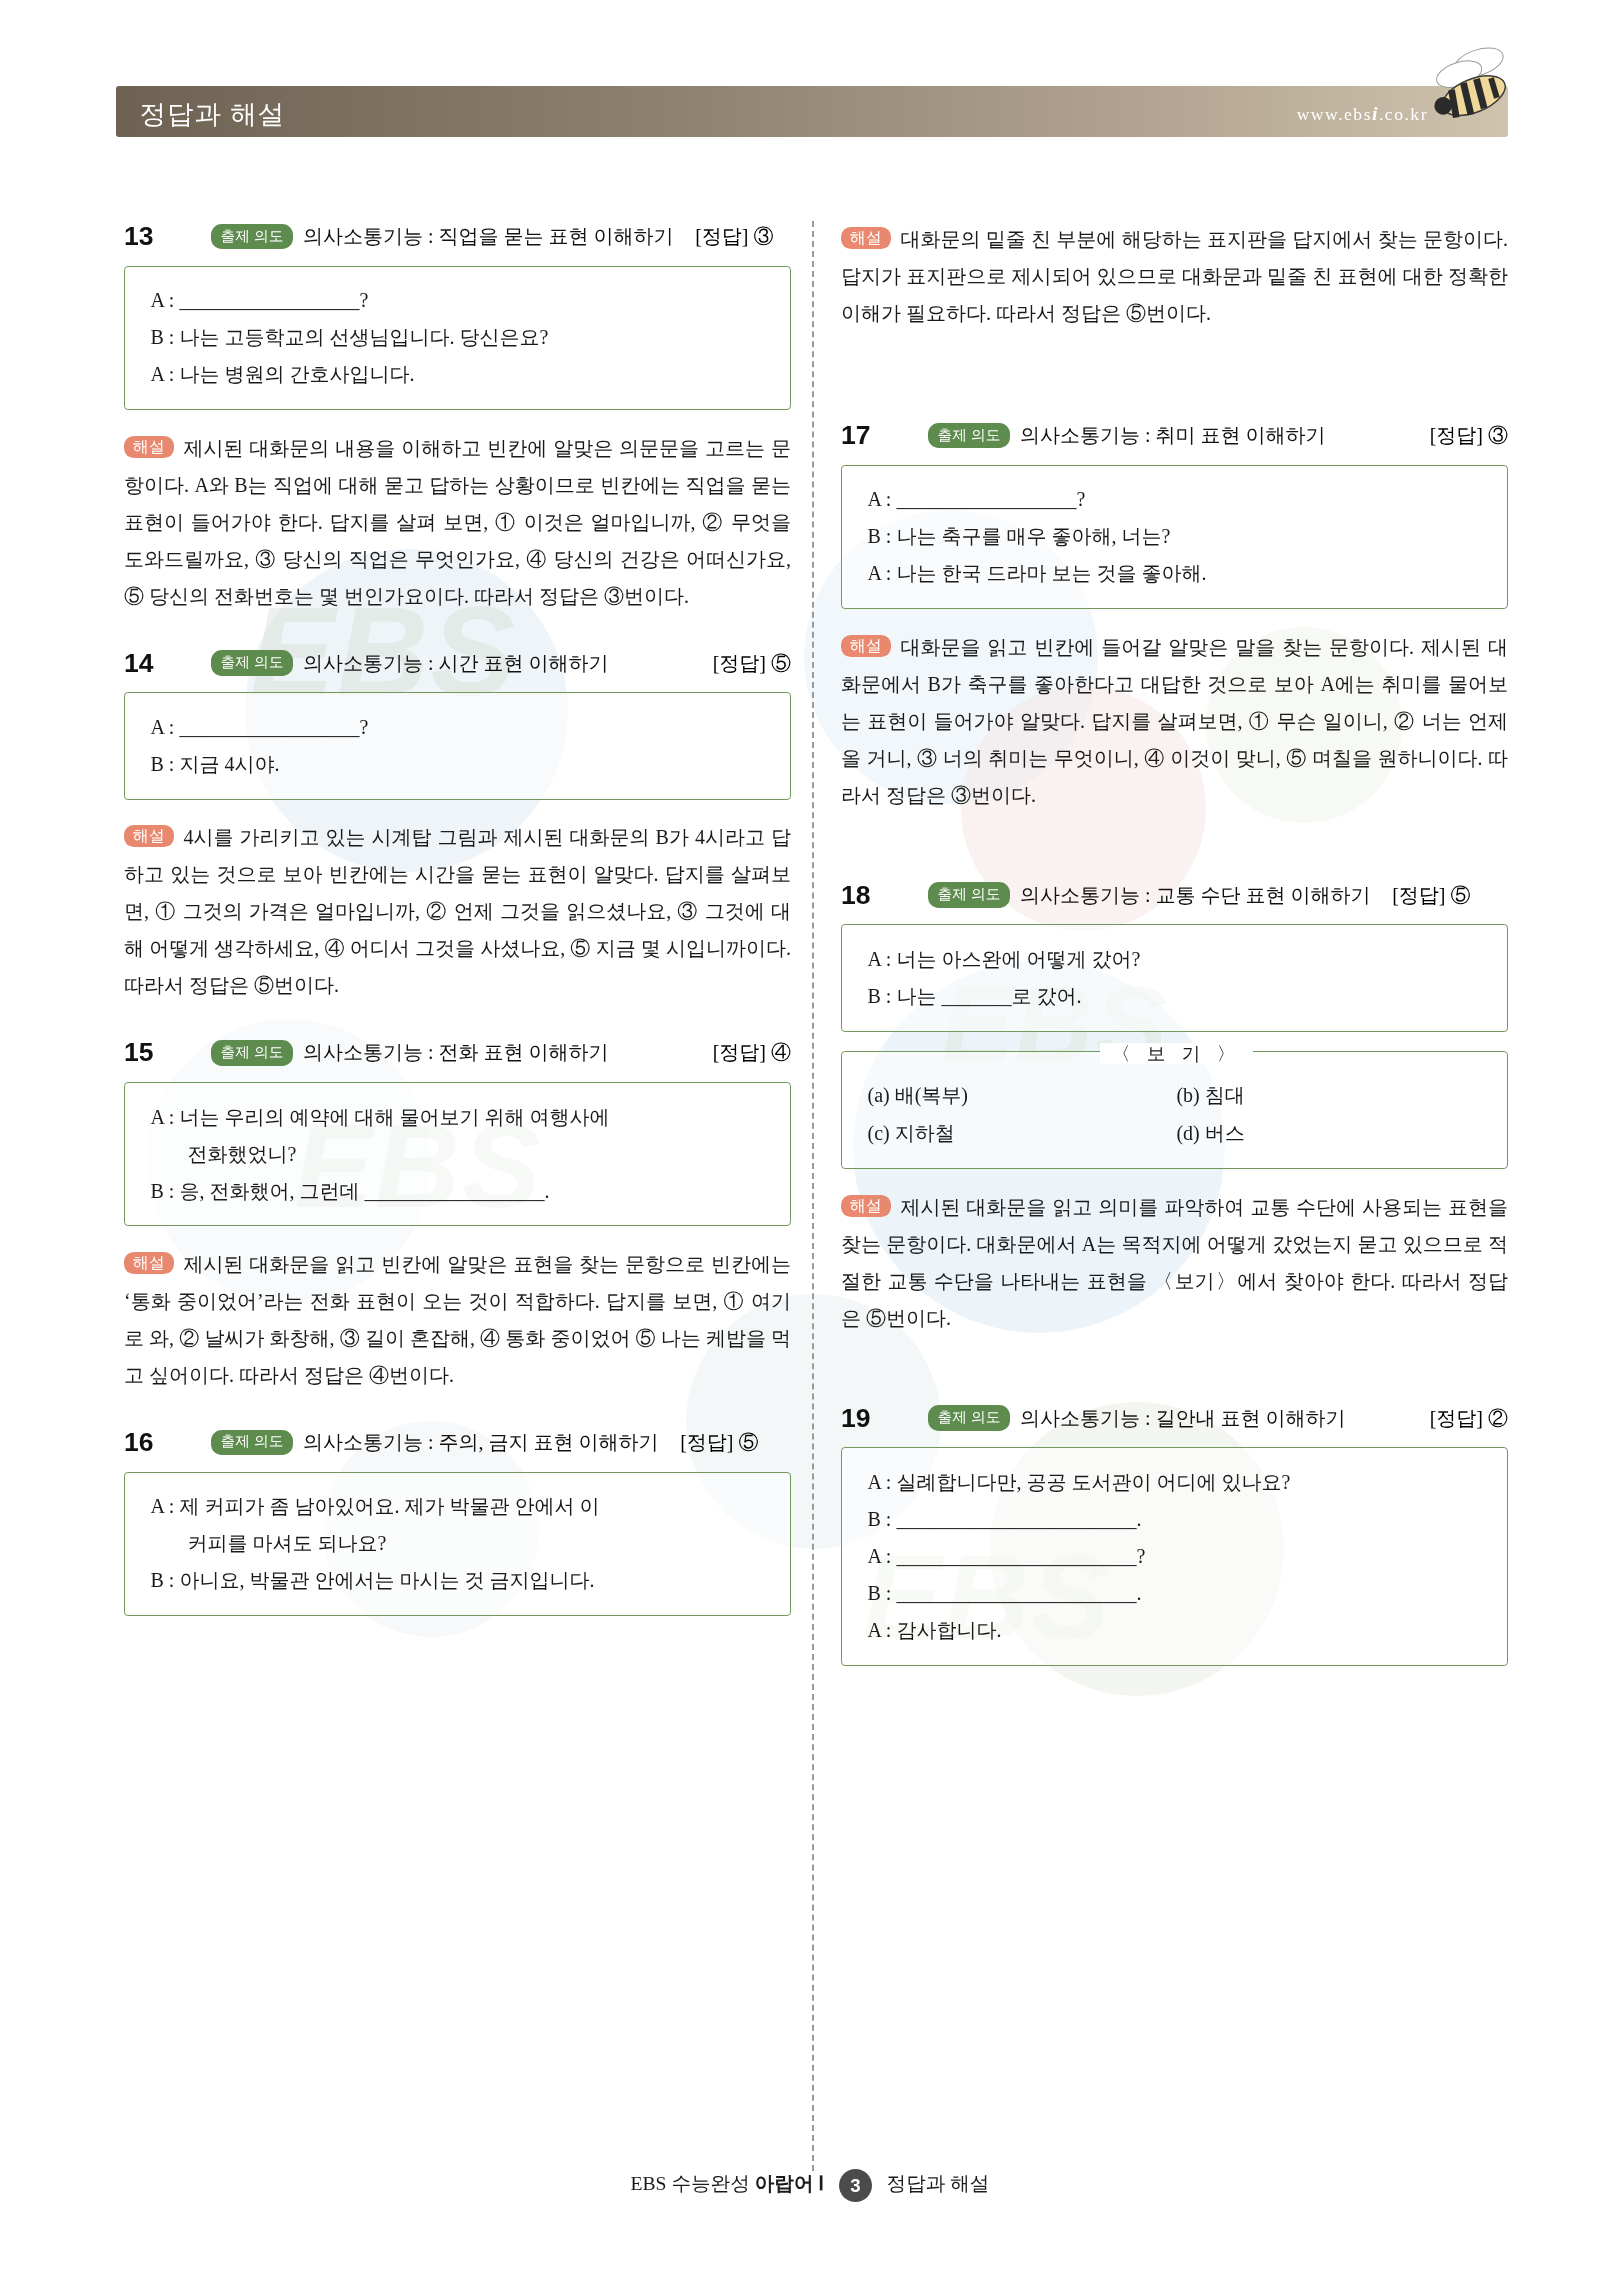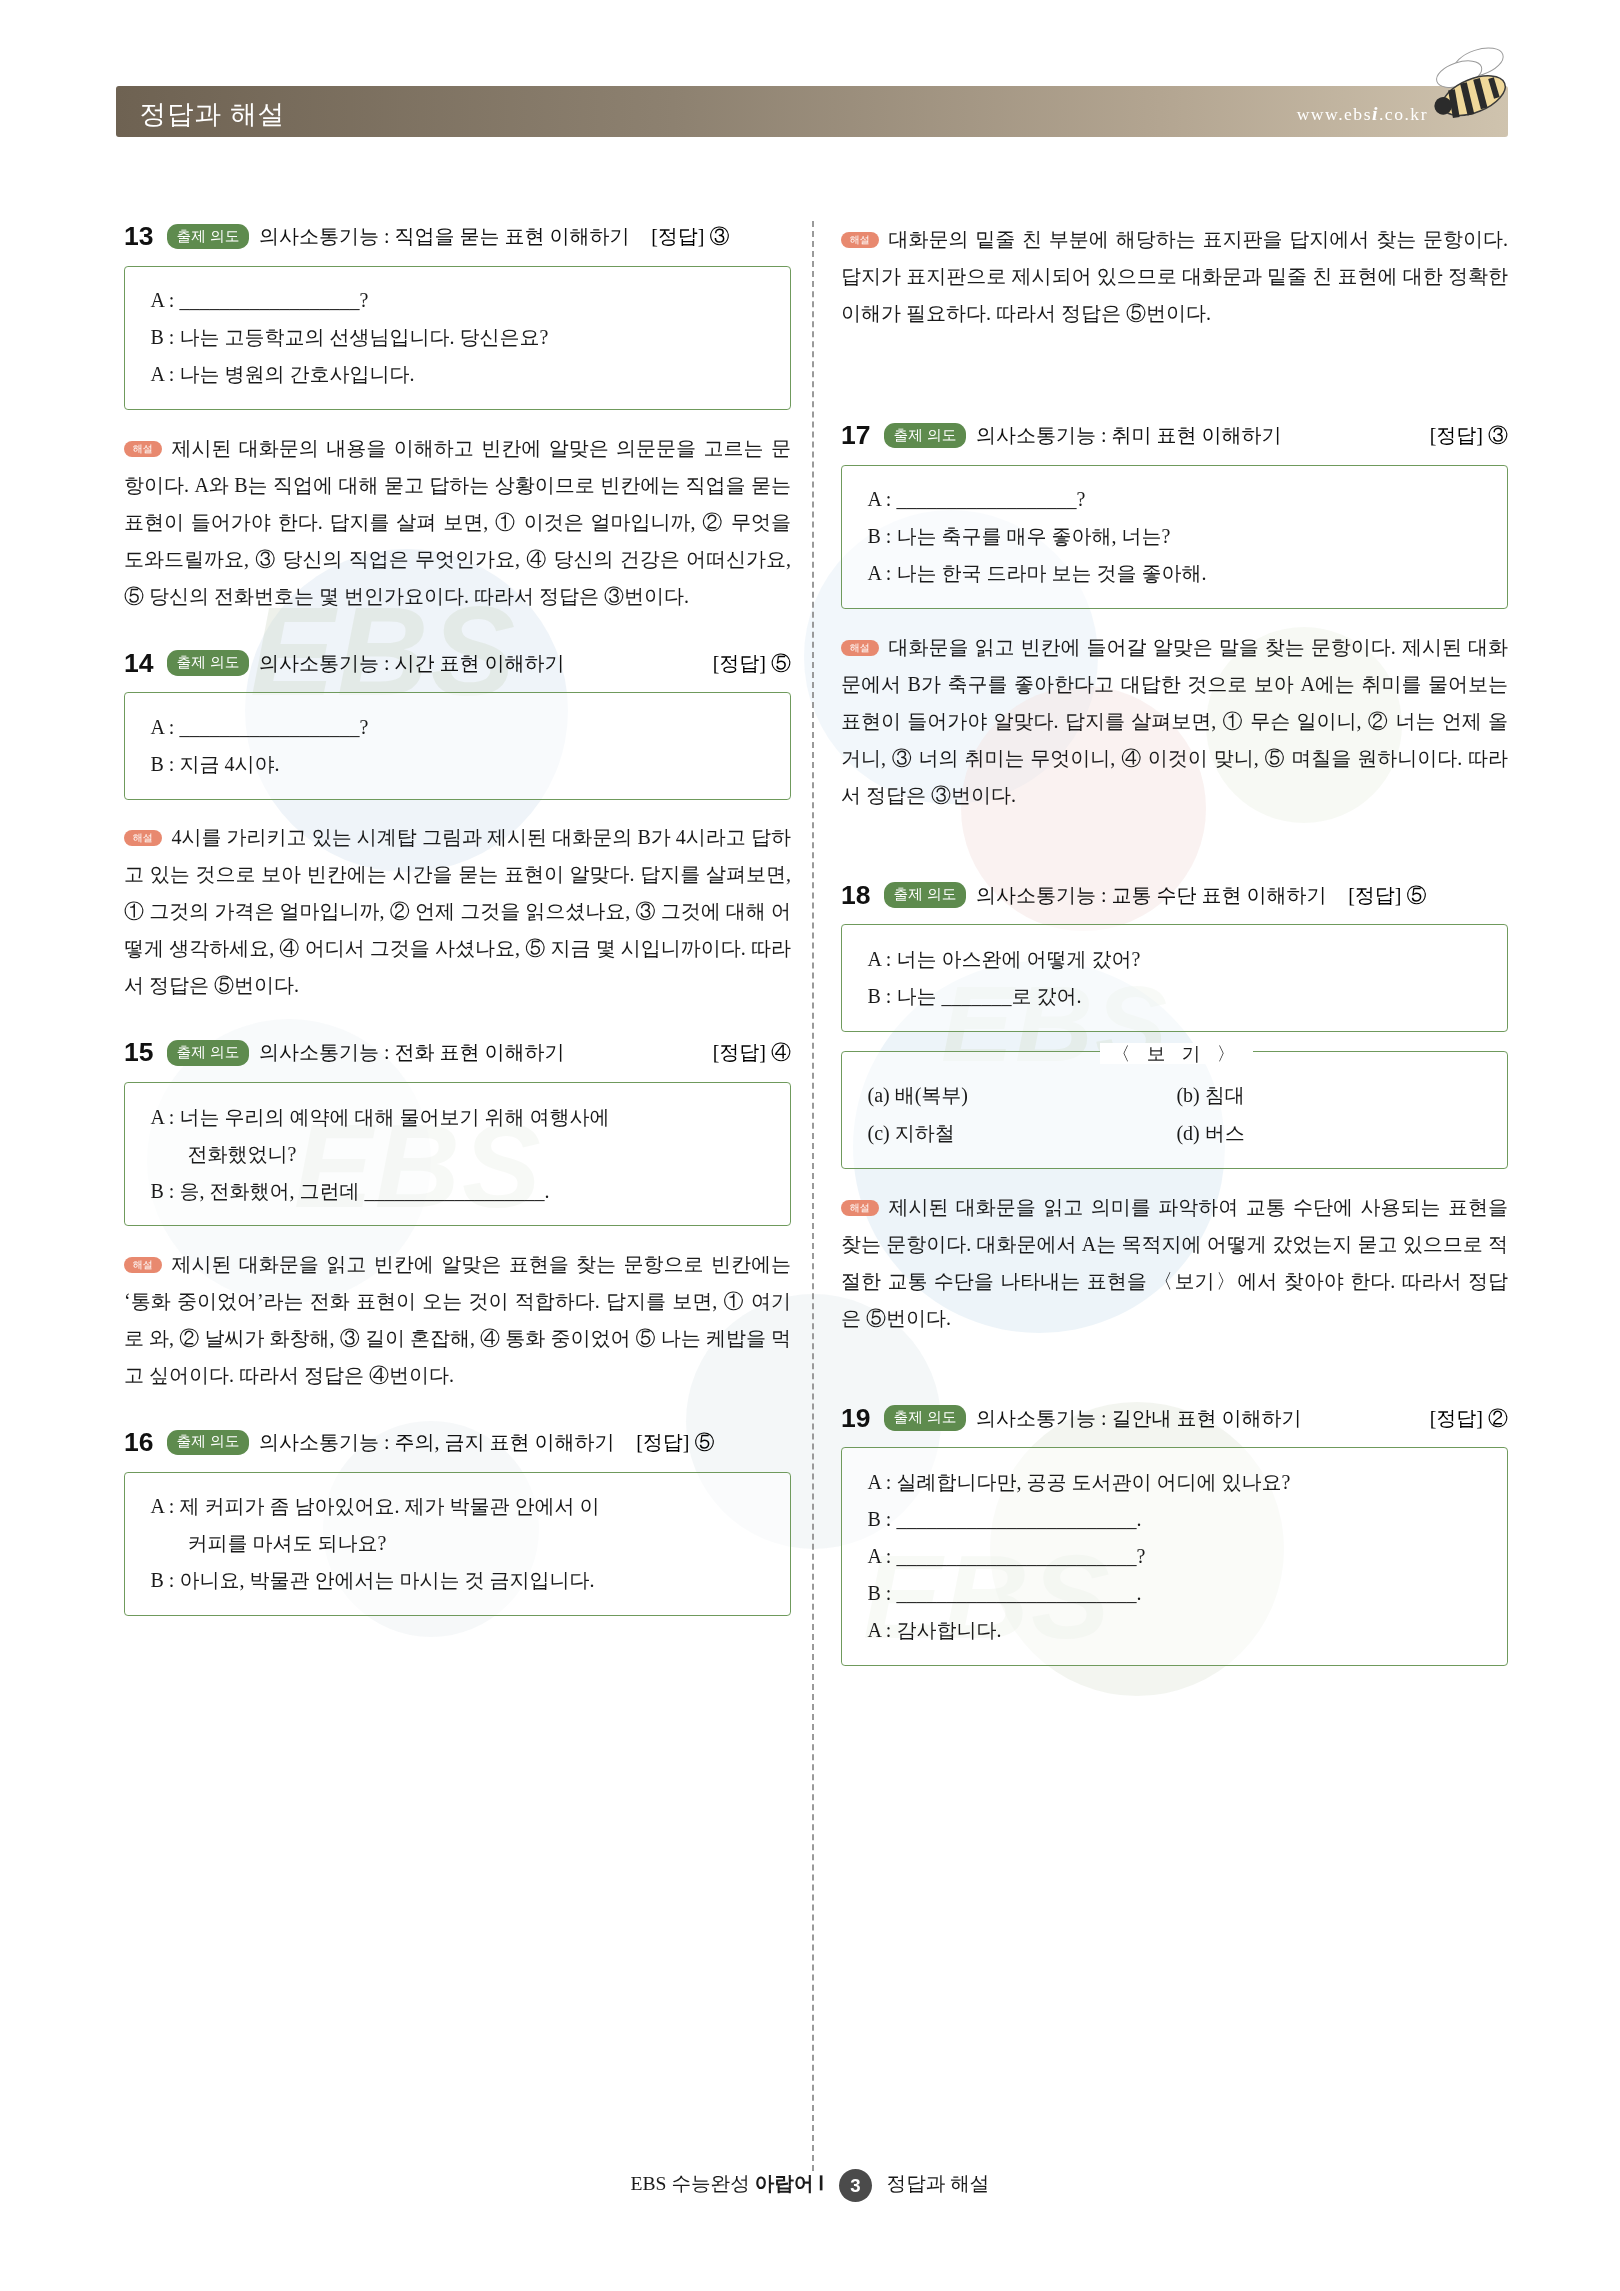--- a/index.html
+++ b/index.html
@@ -63,21 +63,21 @@
 
   
   .item { position:relative; margin-bottom:0; }
   .item-head { display:flex; align-items:center; gap:9.8px; margin-bottom:13.7px; }
   .qnum {
     font-family:"Liberation Sans", sans-serif; font-weight:bold; font-size:26.5px;
     color:#111; min-width:33px;
   }
   .tag {
     background:#5e8b4e; color:#fff; font-size:14.7px; padding:2.9px 9.8px 3.9px 9.8px;
-    border-radius:10.8px; font-family:"Liberation Sans", sans-serif; white-space:nowrap;
+    border-radius:10.8px; font-family:"Liberation Sans", sans-serif; white-space:nowrap;margin-left:44px;
   }
   .tag-title { font-size:20px; color:#111; white-space:nowrap; }
   .ans { font-size:20px; color:#000000; margin-left:auto; white-space:nowrap; }
   .ans-fixed { margin-left:11.8px; }
 
   .dialog-box {
     border:1.6px solid #6f9a5c; border-radius:3.9px; padding:15.7px 21.6px 15.7px 25.5px;
     background:rgba(255,255,255,0.55); margin-bottom:19.6px;font-family:Liberation Serif, serif;
   }
   .dline { font-size:20px; line-height:1.85; white-space:pre-wrap; }
@@ -89,21 +89,21 @@
   }
   .choice-title {
     text-align:center; font-size:18.6px; letter-spacing:5.9px; margin:-21.6px 0 9.8px 0;
   }
   .choice-title span { background:#ffffff; padding:0 11.8px; }
   .choice-grid { display:flex; flex-wrap:wrap; }
   .choice-grid .ch { width:50%; font-size:20px; line-height:1.9; }
 
   .expl { font-size:20px; line-height:1.85; text-align:justify; margin-bottom:33px; }
   .expl-tag {
-    background:#e8896f; color:#fff; font-size:10px; padding:2px 8.8px 2.9px 8.8px;
+    background:#e8896f; color:#fff; font-size:16px; padding:2px 8.8px 2.9px 8.8px;
     border-radius:9.8px; font-family:"Liberation Sans", sans-serif; margin-right:9.8px;
     position:relative; top:-2.9px;
   }
   .gap-m { height:33px; }
   .gap-l { height:55px; }
 
   
   .footer {
     position:absolute; bottom:90px; left:0; width:100%; text-align:center;
     font-size:19.6px; z-index:3;

